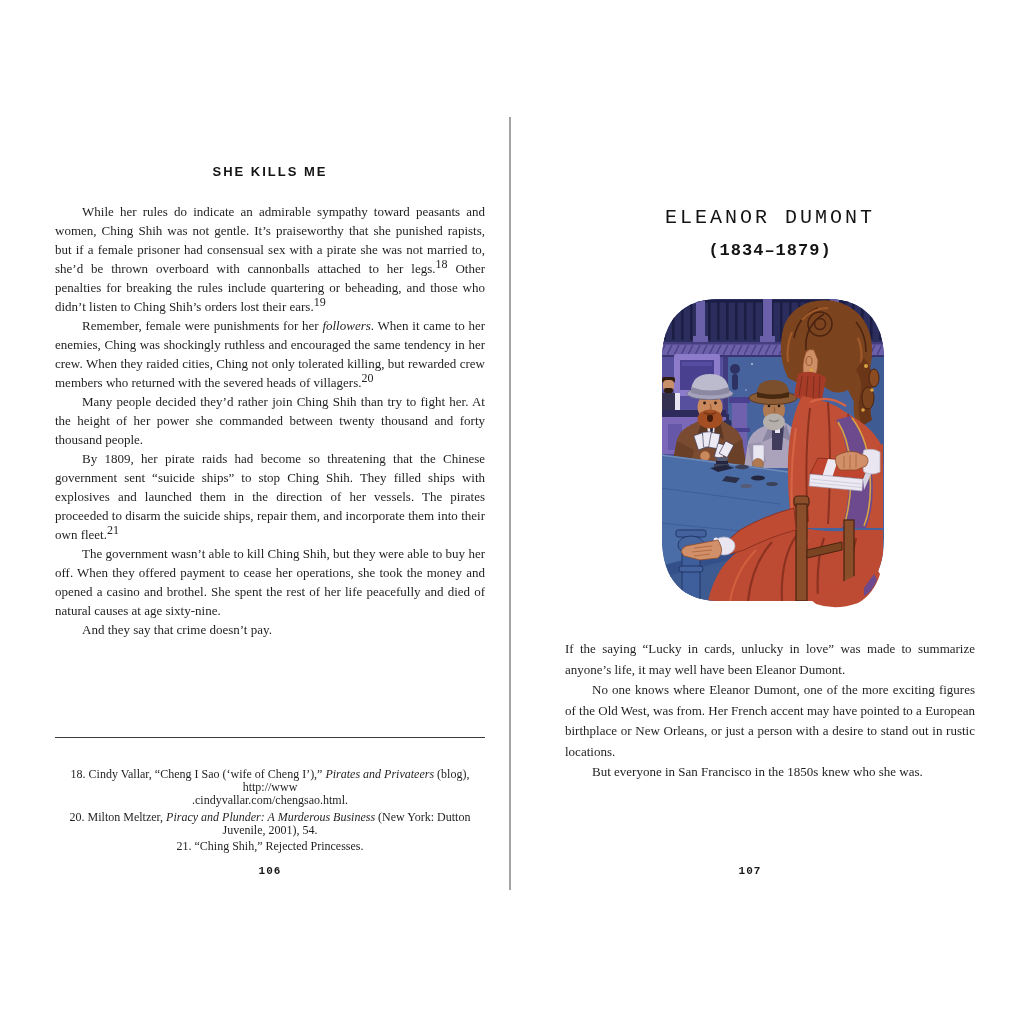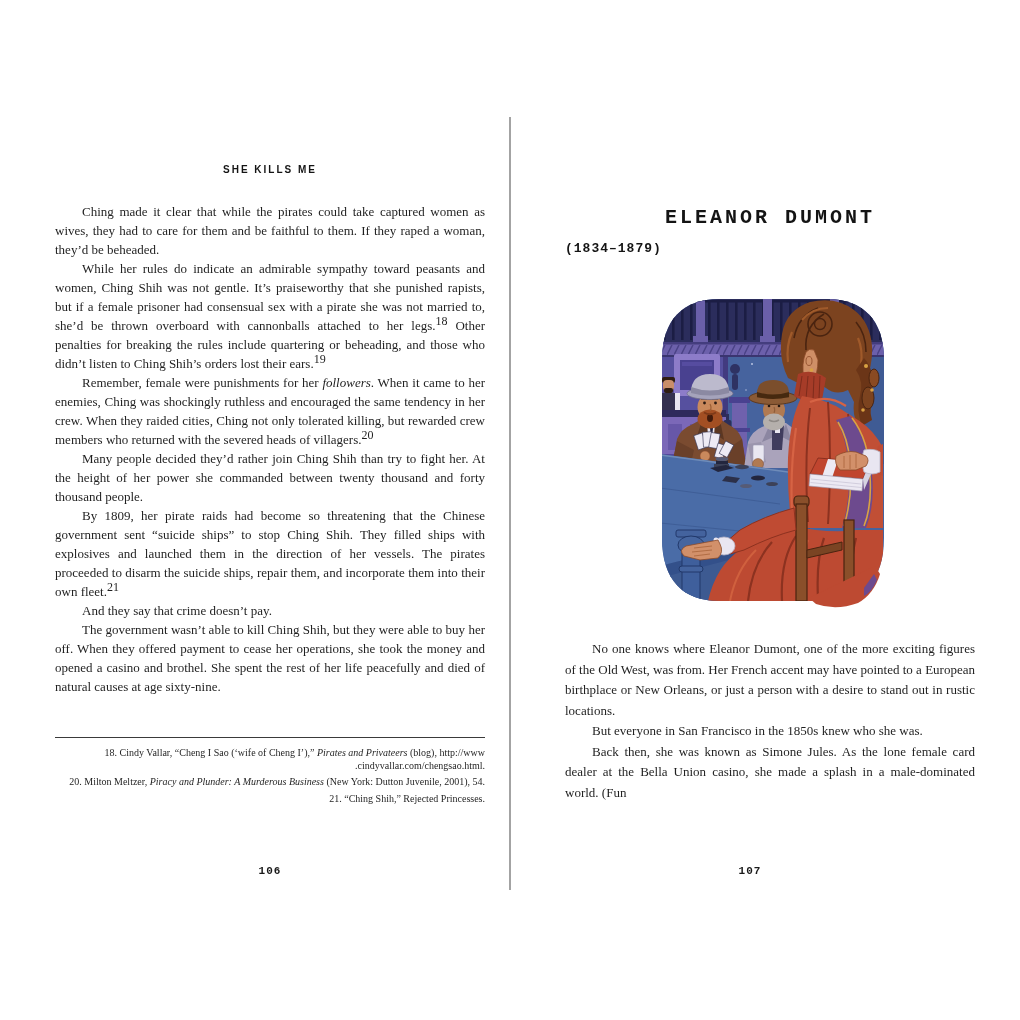--- a/index.html
+++ b/index.html
@@ -4,64 +4,63 @@
 <style>
   * { margin:0; padding:0; box-sizing:border-box; }
   html,body { width:1020px; height:1020px; background:#ffffff; }
   body { position:relative; font-family:"Liberation Serif", serif; color:#1f1f1f; overflow:hidden; }
 
   .spine { position:absolute; left:509px; top:117px; width:2px; height:773px; background:#a3a3a3; }
 
   .page { position:absolute; inset:0; }
 
   .running-header { position:absolute; left:55px; top:164px; width:430px; text-align:center;
-    font-family:"Liberation Sans", sans-serif; font-weight:800; font-size:10px; letter-spacing:2px; color:#141414; }
+    font-family:"Liberation Sans", sans-serif; font-weight:800; font-size:13px; letter-spacing:2px; color:#141414; }
 
   .body-text { text-align:justify; }
   .body-text p { margin:0; text-indent:27px; }
   .body-text p.no-indent { text-indent:0; }
   .body-text em { font-style:italic; }
   .body-text sup { font-size:12px; line-height:0; vertical-align:super; }
 
   .left-body { position:absolute; left:55px; top:202px; width:430px; font-size:13px; line-height:19px; }
 
   .fn-rule { position:absolute; left:55px; top:737px; width:430px; border-top:1.5px solid #3a3a3a; }
 
-  .footnotes { position:absolute; left:55px; top:746px; width:430px; font-size:10px; line-height:13.2px; text-align:right; }
+  .footnotes { position:absolute; left:55px; top:768px; width:430px; font-size:12px; line-height:13.2px; text-align:center; }
   .footnotes p { margin:0 0 3px 0; text-indent:0; }
   .footnotes em { font-style:italic; }
 
   .page-num { position:absolute; text-align:center; font-family:"Liberation Mono", monospace; font-weight:700; font-size:11px; letter-spacing:1px; color:#1a1a1a;margin-top:26px; }
   .pn-left  { left:55px;  top:839px; width:430px; }
   .pn-right { left:545px; top:839px; width:410px; }
 
   .chapter-title { position:absolute; left:565px; top:206px; width:410px; text-align:center;
-    font-family:"Liberation Mono", monospace; font-weight:700; font-size:20px; letter-spacing:3px; color:#141414; }
-  .chapter-years { position:absolute; left:565px; top:241px; width:410px; 
-    font-family:"Liberation Mono", monospace; font-weight:700; font-size:13px; letter-spacing:1px; color:#141414; }
+    font-family:"Liberation Mono", monospace; font-weight:400; font-size:20px; letter-spacing:3px; color:#141414; }
+  .chapter-years { position:absolute; left:565px; top:241px; width:410px; text-align:center;
+    font-family:"Liberation Mono", monospace; font-weight:700; font-size:17px; letter-spacing:1px; color:#141414; }
 
   .illustration { position:absolute; left:660px; top:298px; width:226px; height:314px; }
 
   .right-body { position:absolute; left:565px; top:639px; width:410px; font-size:13px; line-height:20.5px; }
 </style>
 </head>
 <body>
 
 <div class="spine"></div>
 
 <section class="page">
   <header class="running-header">SHE KILLS ME</header>
   <div class="body-text left-body">
-      <p><span>Ching made it clear that while the pirates could take captured women as wives, they had to care for them and be faithful to them. If they raped a woman, they’d be beheaded.</span></p>
       <p><span>While her rules do indicate an admirable sympathy toward peasants and women, Ching Shih was not gentle. It’s praiseworthy that she punished rapists, but if a female prisoner had consensual sex with a pirate she was not married to, she’d be thrown overboard with cannonballs attached to her legs.</span><sup>18</sup><span> Other penalties for breaking the rules include quartering or beheading, and those who didn’t listen to Ching Shih’s orders lost their ears.</span><sup>19</sup></p>
       <p><span>Remember, female were punishments for her </span><em>followers</em><span>. When it came to her enemies, Ching was shockingly ruthless and encouraged the same tendency in her crew. When they raided cities, Ching not only tolerated killing, but rewarded crew members who returned with the severed heads of villagers.</span><sup>20</sup></p>
       <p><span>Many people decided they’d rather join Ching Shih than try to fight her. At the height of her power she commanded between twenty thousand and forty thousand people.</span></p>
       <p><span>By 1809, her pirate raids had become so threatening that the Chinese government sent “suicide ships” to stop Ching Shih. They filled ships with explosives and launched them in the direction of her vessels. The pirates proceeded to disarm the suicide ships, repair them, and incorporate them into their own fleet.</span><sup>21</sup></p>
+      <p><span>The government wasn’t able to kill Ching Shih, but they were able to buy her off. When they offered payment to cease her operations, she took the money and opened a casino and brothel. She spent the rest of her life peacefully and died of natural causes at age sixty-nine.</span></p>
       <p><span>And they say that crime doesn’t pay.</span></p>
-      <p><span>The government wasn’t able to kill Ching Shih, but they were able to buy her off. When they offered payment to cease her operations, she took the money and opened a casino and brothel. She spent the rest of her life peacefully and died of natural causes at age sixty-nine.</span></p>
     </div>
   <div class="fn-rule"></div>
   <div class="footnotes">
       <p><span>18. Cindy Vallar, “Cheng I Sao (‘wife of Cheng I’),” </span><em>Pirates and Privateers</em><span> (blog), http://www</span><br><span>.cindyvallar.com/chengsao.html.</span></p>
       <p><span>20. Milton Meltzer, </span><em>Piracy and Plunder: A Murderous Business</em><span> (New York: Dutton Juvenile, 2001), 54.</span></p>
       <p><span>21. “Ching Shih,” Rejected Princesses.</span></p>
     </div>
   <div class="page-num pn-left">106</div>
 </section>
 
@@ -286,18 +285,18 @@
       </g>
 
       <g>
         <path d="M149,300 L215,268 L220,276 Q214,296 198,305 Q176,313 156,306 Z" fill="#bd4a32"></path>
         <path d="M204,290 L214,276 L217,282 Q212,294 204,298 Z" fill="#6d4a8e"></path>
       </g>
     </svg>
   </figure>
 
   <div class="body-text right-body">
+      <p class="no-indent"><span>If the saying “Lucky in cards, unlucky in love” was made to summarize anyone’s life, it may well have been Eleanor Dumont.</span></p>
       <p><span>No one knows where Eleanor Dumont, one of the more exciting figures of the Old West, was from. Her French accent may have pointed to a European birthplace or New Orleans, or just a person with a desire to stand out in rustic locations.</span></p>
       <p><span>But everyone in San Francisco in the 1850s knew who she was.</span></p>
-      <p><span>Back then, she was known as Simone Jules. As the lone female card dealer at the Bella Union casino, she made a splash in a male-dominated world. (Fun</span></p>
     </div>
   <div class="page-num pn-right">107</div>
 </section>
 
 </body></html>

